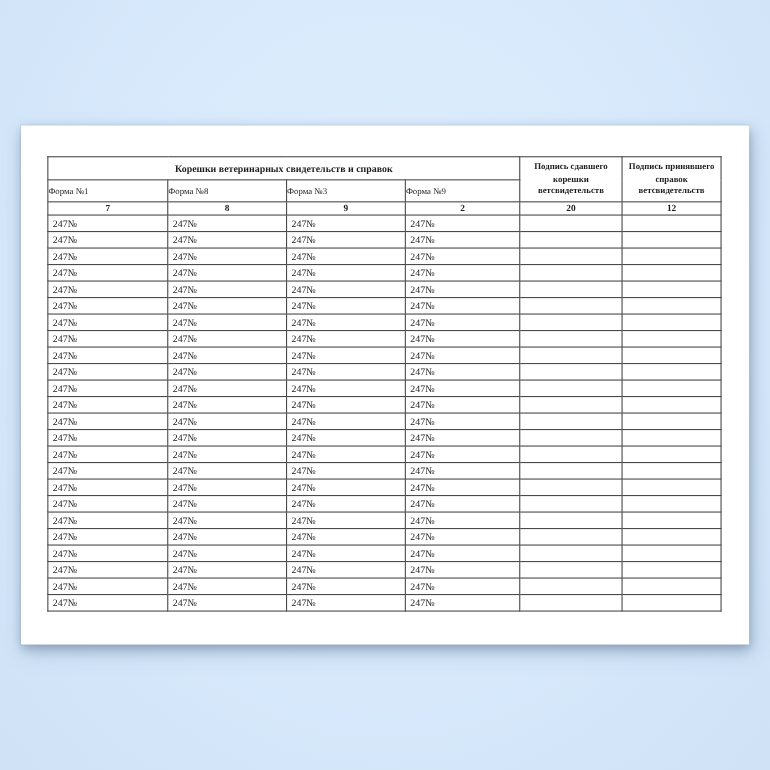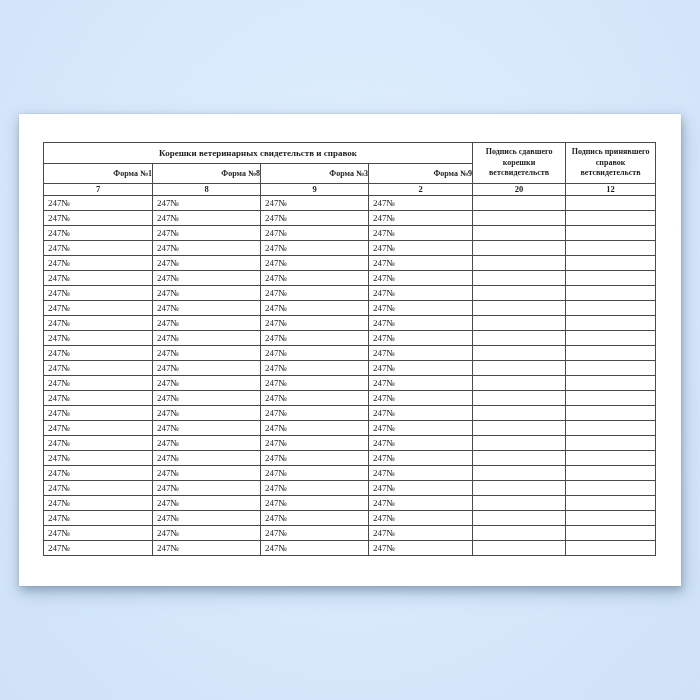--- a/index.html
+++ b/index.html
@@ -42,22 +42,22 @@
   th.group-h {
     height: 20px;
     font-size: 9px;
     font-weight: bold;
     text-align: center;
     vertical-align: middle;
   }
   th.form-h {
     height: 19px;
     font-size: 8px;
-    font-weight: bold;
-    text-align: right;
+    font-weight: normal;
+    text-align: left;
     vertical-align: middle;
   }
   th.sig-h {
     font-size: 8px;
     font-weight: bold;
     text-align: center;
     vertical-align: middle;
     line-height: 1.35;
     padding: 0 4px;
   }

